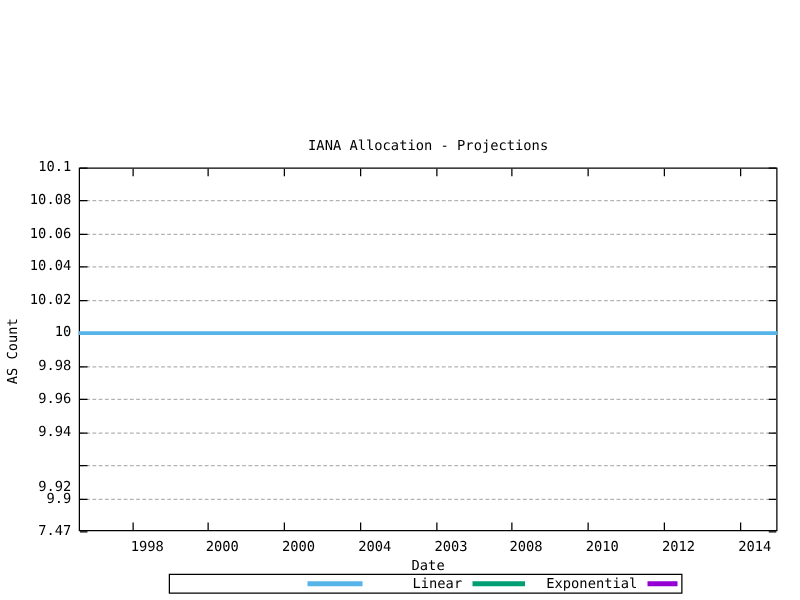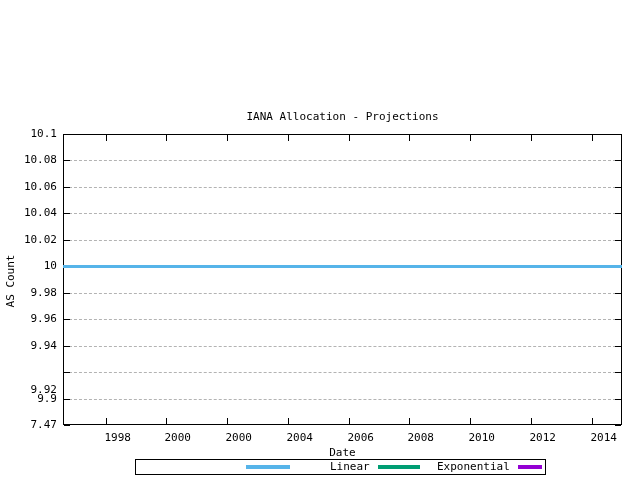--- a/index.html
+++ b/index.html
@@ -106,21 +106,21 @@
     <div class="tick" style="left: 166px; top: 418px; width: 1px; height: 6px; background: rgb(0, 0, 0);"></div>
     <div class="xtick-label" style="left: 141px;">2000</div>
     <div class="tick" style="left: 227px; top: 135px; width: 1px; height: 6px; background: rgb(0, 0, 0);"></div>
     <div class="tick" style="left: 227px; top: 418px; width: 1px; height: 6px; background: rgb(0, 0, 0);"></div>
     <div class="xtick-label" style="left: 202px;">2000</div>
     <div class="tick" style="left: 288px; top: 135px; width: 1px; height: 6px; background: rgb(0, 0, 0);"></div>
     <div class="tick" style="left: 288px; top: 418px; width: 1px; height: 6px; background: rgb(0, 0, 0);"></div>
     <div class="xtick-label" style="left: 263px;">2004</div>
     <div class="tick" style="left: 349px; top: 135px; width: 1px; height: 6px; background: rgb(0, 0, 0);"></div>
     <div class="tick" style="left: 349px; top: 418px; width: 1px; height: 6px; background: rgb(0, 0, 0);"></div>
-    <div class="xtick-label" style="left: 324px;">2006</div>
+    <div class="xtick-label" style="left: 324px;">2003</div>
     <div class="tick" style="left: 409px; top: 135px; width: 1px; height: 6px; background: rgb(0, 0, 0);"></div>
     <div class="tick" style="left: 409px; top: 418px; width: 1px; height: 6px; background: rgb(0, 0, 0);"></div>
     <div class="xtick-label" style="left: 384px;">2008</div>
     <div class="tick" style="left: 470px; top: 135px; width: 1px; height: 6px; background: rgb(0, 0, 0);"></div>
     <div class="tick" style="left: 470px; top: 418px; width: 1px; height: 6px; background: rgb(0, 0, 0);"></div>
     <div class="xtick-label" style="left: 445px;">2010</div>
     <div class="tick" style="left: 531px; top: 135px; width: 1px; height: 6px; background: rgb(0, 0, 0);"></div>
     <div class="tick" style="left: 531px; top: 418px; width: 1px; height: 6px; background: rgb(0, 0, 0);"></div>
     <div class="xtick-label" style="left: 506px;">2012</div>
     <div class="tick" style="left: 592px; top: 135px; width: 1px; height: 6px; background: rgb(0, 0, 0);"></div>

